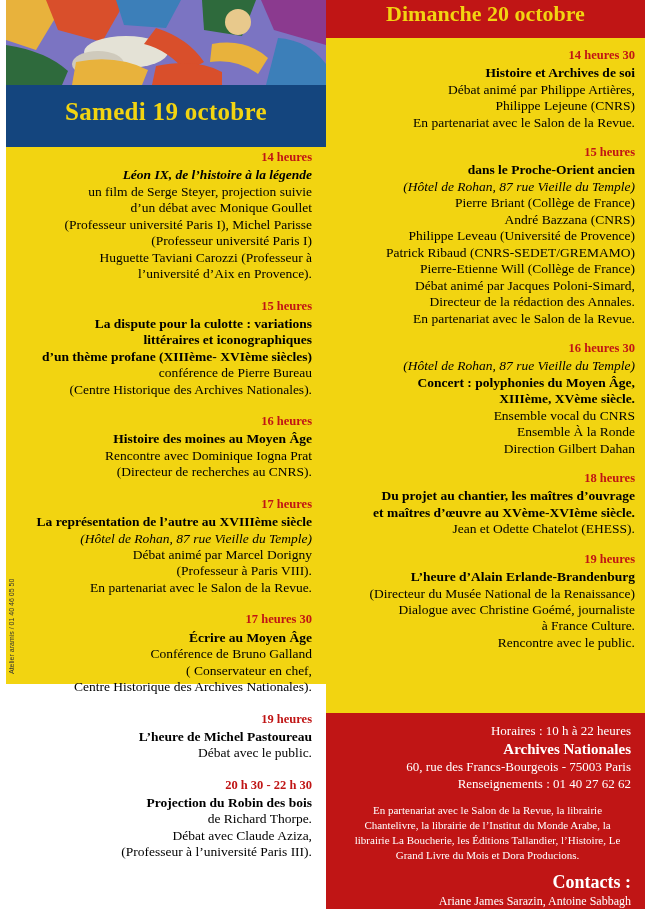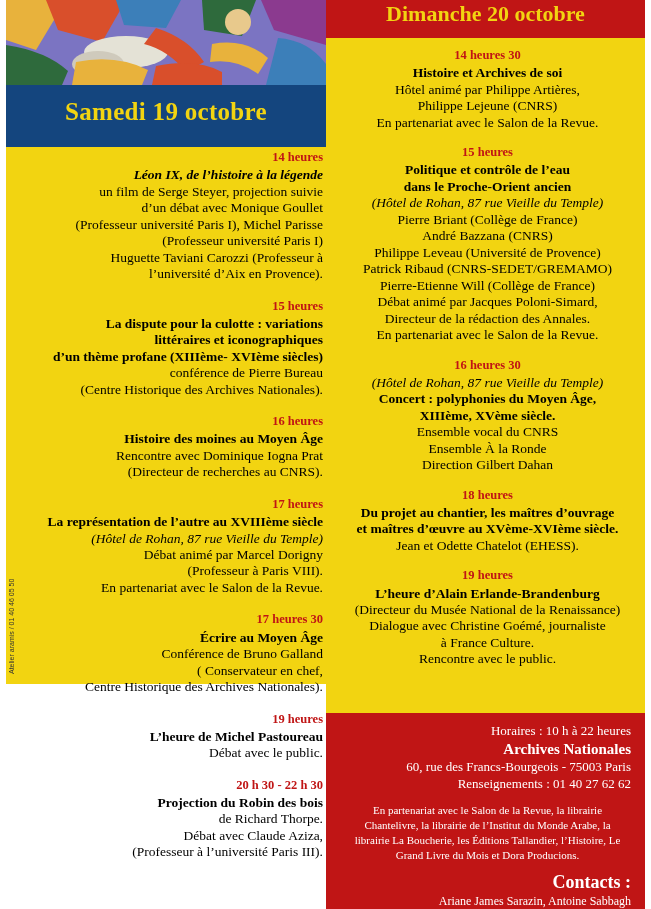--- a/index.html
+++ b/index.html
@@ -14,41 +14,41 @@
 
   
   .left{position:absolute;left:6px;top:0;width:320px;height:684px;background:#f2d411;}
   .left-top-art{position:absolute;left:0;top:0;width:320px;height:85px;background:#7b74c2;overflow:hidden;}
   .left-blue-band{position:absolute;left:0;top:85px;width:320px;height:62px;background:#14457e;}
   .samedi-title{
     position:absolute;left:0;top:98px;width:320px;text-align:center;
     font-size:25px;font-weight:bold;color:#f2d411;font-style:normal;
     letter-spacing:.3px;
   }
-  .left-body{position:absolute;left:11px;top:150px;width:320px;}
+  .left-body{position:absolute;left:0;top:150px;width:320px;}
   .block{margin:0 0 16px 0;padding:0 14px 0 14px;text-align:right;line-height:1.22;}
   .time{font-size:12.5px;font-weight:bold;color:#c01515;margin-bottom:2px;}
   .ttl{font-size:13.5px;font-weight:bold;font-style:italic;}
   .ttl-n{font-size:13.5px;font-weight:bold;font-style:normal;}
   .ln{font-size:13.5px;}
   .sidebar-vertical{
     position:absolute;left:2px;bottom:10px;width:16px;height:200px;
     writing-mode:vertical-rl;transform:rotate(180deg);
     font-size:7px;color:#333;font-family:"Liberation Sans",sans-serif;
     white-space:nowrap;
   }
 
   
   .right{position:absolute;left:326px;top:0;width:319px;height:909px;background:#f2d411;}
   .right-head{position:absolute;left:0;top:0;width:319px;height:38px;background:#c01515;}
   .dimanche-title{
     position:absolute;left:0;top:1px;width:319px;text-align:center;
     font-size:22px;font-weight:bold;color:#f2d411;
   }
-  .right-body{position:absolute;left:0;top:48px;width:319px;text-align:center;font-family:Liberation Serif, serif;}
+  .right-body{position:absolute;left:0;top:48px;width:319px;text-align:right;font-family:Liberation Serif, serif;}
   .rblock{margin:0 0 14px 0;padding:0 10px 0 14px;line-height:1.22;}
   .rtime{font-size:12.5px;font-weight:bold;color:#c01515;margin-bottom:2px;}
 
   
   .footer{position:absolute;left:326px;top:713px;width:319px;height:212px;background:#c01515;color:#fff;}
   .f-hours{padding:10px 14px 0 14px;text-align:right;line-height:1.3;}
   .f-hours .l1{font-size:13px;}
   .f-hours .l2{font-size:15px;font-weight:bold;}
   .f-hours .l3{font-size:13px;}
   .f-hours .l4{font-size:13px;}
@@ -148,27 +148,26 @@
     <div class="sidebar-vertical">Atelier aramis / 01 40 46 05 50</div>
   </div>
 
   <div class="right">
     <div class="right-head"></div>
     <div class="dimanche-title">Dimanche 20 octobre</div>
     <div class="right-body" id="right-body">
         <div class="rblock">
           <div class="rtime">14 heures 30</div>
           <div class="ttl-n">Histoire et Archives de soi</div>
-          <div class="ln">Hôtel animé par Philippe Artières,</div>
+          <div class="ln">Débat animé par Philippe Artières,</div>
           <div class="ln">Philippe Lejeune (CNRS)</div>
           <div class="ln">En  partenariat avec le Salon de la Revue.</div>
         </div>
         <div class="rblock">
           <div class="rtime">15 heures</div>
-          <div class="ttl-n">Politique et contrôle de l’eau</div>
           <div class="ttl-n">dans le Proche-Orient ancien</div>
           <div class="ln" style="font-style: italic;">(Hôtel de Rohan, 87 rue Vieille du Temple)</div>
           <div class="ln">Pierre Briant (Collège de France)</div>
           <div class="ln">André Bazzana (CNRS)</div>
           <div class="ln">Philippe Leveau (Université de Provence)</div>
           <div class="ln">Patrick Ribaud (CNRS-SEDET/GREMAMO)</div>
           <div class="ln">Pierre-Etienne Will (Collège de France)</div>
           <div class="ln">Débat animé par Jacques Poloni-Simard,</div>
           <div class="ln">Directeur de la rédaction des Annales.</div>
           <div class="ln">En partenariat avec le Salon de la Revue.</div>

